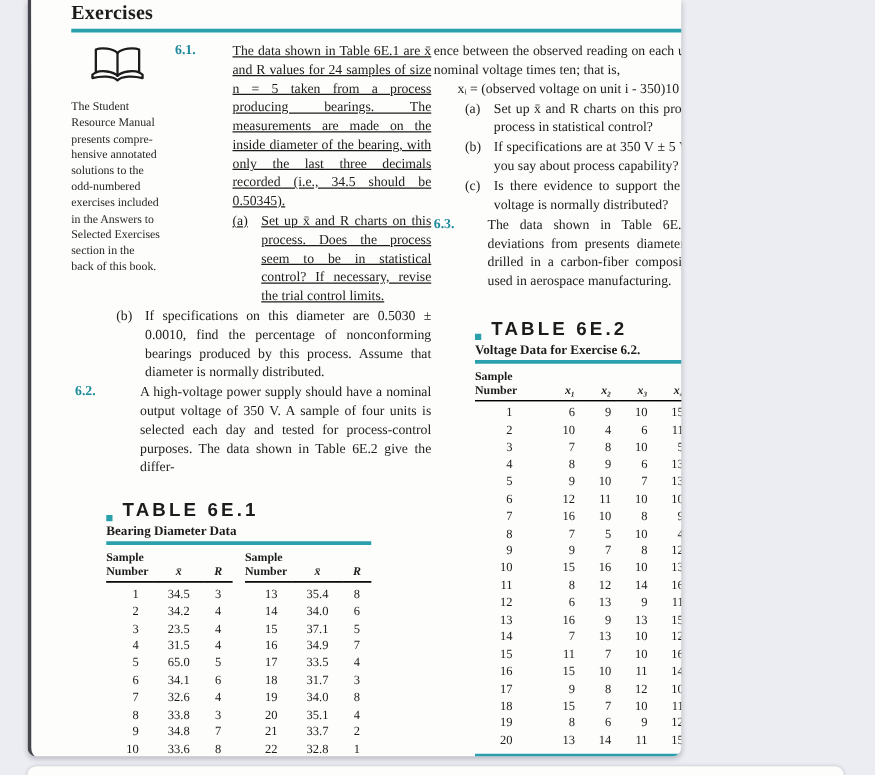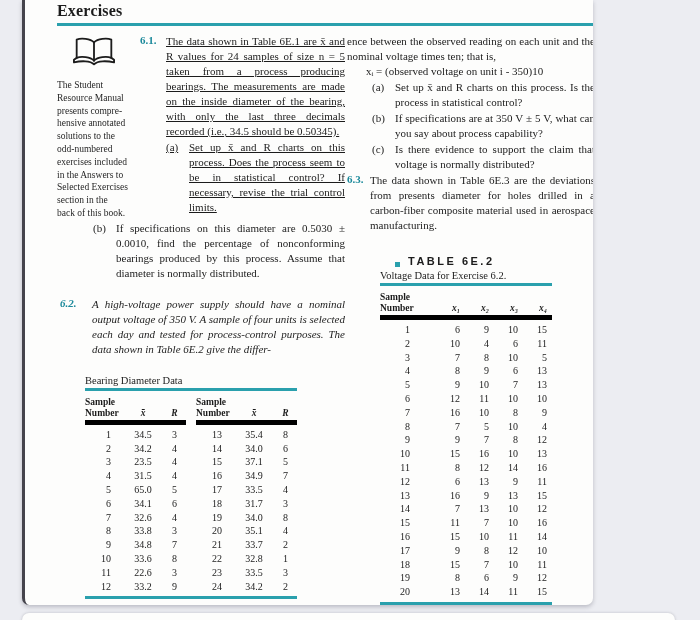--- a/index.html
+++ b/index.html
@@ -1,70 +1,70 @@
 <!DOCTYPE html>
 <html><head>
 <meta charset="utf-8">
 <style>
   * { margin:0; padding:0; box-sizing:border-box; }
   html,body { width:700px; height:620px; overflow:hidden;
     background:#ecedf2; font-family:"Liberation Serif", serif; }
-  .page-card { position:absolute; left:22px; top:0; width:571px; height:605px;
+  .page-card { position:absolute; left:22px; top:0; width:523px; height:605px;
     background:#fdfdfc; border-left:3px solid #45444c;
     border-radius:0 0 7px 7px; box-shadow:0 2px 4px rgba(40,40,60,.25); overflow:hidden; }
   .next-card { position:absolute; left:22px; top:613px; width:653px; height:10px;
     background:#fdfdfc; border-radius:7px 7px 0 0; box-shadow:0 0 3px rgba(40,40,60,.25); }
   .content { position:absolute; left:32px; top:0; width:538px; color:#1c1c1c; }
   .page-title { font-size:16px; font-weight:bold; letter-spacing:.2px; padding-top:2px; }
   .title-rule { height:3px; background:#2aa0ad; margin-top:3px; }
   .cols { display:flex; margin-top:8px; }
   .col-left { width:288px; flex:none; }
   .col-right { width:248px; flex:none; margin-left:2px; }
 
   
   .row-61 { display:flex; }
   .margin-note { width:83px; flex:none; padding-top:2px; }
   .book-icon { width:46px; margin:0 0 8px 14px; }
   .margin-text { font-size:9.5px; line-height:12.8px; white-space:pre-line; color:#262626; }
-  .ex { display:flex; }
+  .ex { display:flex;gap:20px; }
   .ex-num { color:#1d8success:none; }
   .ex-num { color:#1d8a9b; font-weight:bold; font-size:11px; flex:none; }
   .ex61 { flex:1; }
   .ex61 .ex-num { width:26px; }
   .ex-body { flex:1;text-decoration:underline; }
   p.just { font-size:11px; line-height:15px; text-align:justify; }
   .li { display:flex; font-size:11px; line-height:15px; margin-top:1px; }
   .li .li-label { flex:none; width:23px; }
   .li p { flex:1; }
   .li-b { margin-left:36px; width:252px; margin-top:1px; }
-  .ex62 { margin-left:3px; margin-top:16px;font-style:italic; }
+  .ex62 { margin-left:3px; margin-top:1px; }
   .ex62 .ex-num { width:26px; margin-right:6px; }
   .ex62 p { flex:1; }
 
   
   .cont { }
   .formula { font-size:11px; line-height:15px; margin-left:19px; }
   .col-right .li { margin-left:25px; }
   .ex63 { margin-top:1px; }
   .ex63 .ex-num { width:23px; }
   .ex63 p { flex:1; }
 
   
   .tablebox { margin-top:18px; }
   .t1 { margin-left:28px; width:212px; }
   .t2 { margin-left:33px; width:172px; margin-top:22px; }
   .tbl-title { display:flex; align-items:flex-end; font-family:"Liberation Sans", sans-serif;
-    font-weight:bold; font-size:11px; letter-spacing:2.5px;margin-left:15px; }
+    font-weight:bold; font-size:15px; letter-spacing:2.5px; }
   .bullet { width:5px; height:5px; background:#2aa0ad; margin-right:8px; flex:none; }
-  .tbl-sub { font-weight:normal; font-size:10.5px; margin-top:3px; }
+  .tbl-sub { font-weight:bold; font-size:10.5px; margin-top:3px; }
   .tbl-rule { height:3px; background:#2aa0ad; margin-top:2px; }
   .tbl-bottom-rule { height:3px; background:#2aa0ad; margin-top:3px; }
   table { border-collapse:collapse; }
   th { font-size:9.5px; font-weight:bold; vertical-align:bottom; text-align:left;
-    white-space:pre-line; line-height:11px; padding:6px 0 1px 0; border-bottom:5px solid #000000; }
+    white-space:pre-line; line-height:11px; padding:6px 0 1px 0; border-bottom:1px solid #000000; }
   td { font-size:10px; line-height:13.8px; }
   .halves { display:flex; justify-content:space-between; }
   .half table { width:101px; table-layout:fixed; }
   .half .c-n { width:38px; } .half .c-x { width:40px; } .half .c-r { width:23px; }
   .half th.it, .half td:nth-child(2), .half td:nth-child(3) { text-align:center; }
   .half td:first-child { text-align:right; padding-right:12px; }
   .half tbody tr:first-child td { padding-top:3px; }
   .it { font-style:italic; font-family:"Liberation Serif", serif; }
   .t2 table { width:172px; table-layout:fixed; }
   .t2 .c-n { width:56px; } .t2 .c-v { width:29px; }
@@ -127,20 +127,24 @@
           <span class="li-label">(b)</span>
           <p class="just">If specifications on this diameter are 0.5030 ± 0.0010, find the percentage of nonconforming bearings produced by this process. Assume that diameter is normally distributed.</p>
         </div>
 
         <div class="ex ex62">
           <span class="ex-num">6.2.</span>
           <p class="just">A high-voltage power supply should have a nominal output voltage of 350 V. A sample of four units is selected each day and tested for process-control purposes. The data shown in Table 6E.2 give the differ-</p>
         </div>
 
         <div class="tablebox t1">
+          <div class="tbl-title">
+            <span class="bullet"></span>
+            <span>TABLE 6E.1</span>
+          </div>
           <div class="tbl-sub">Bearing Diameter Data</div>
           <div class="tbl-rule"></div>
           <div class="halves">
             <div class="half">
               <table>
                 <colgroup>
                     <col class="c-n">
                     <col class="c-x">
                     <col class="c-r">
                   </colgroup>

